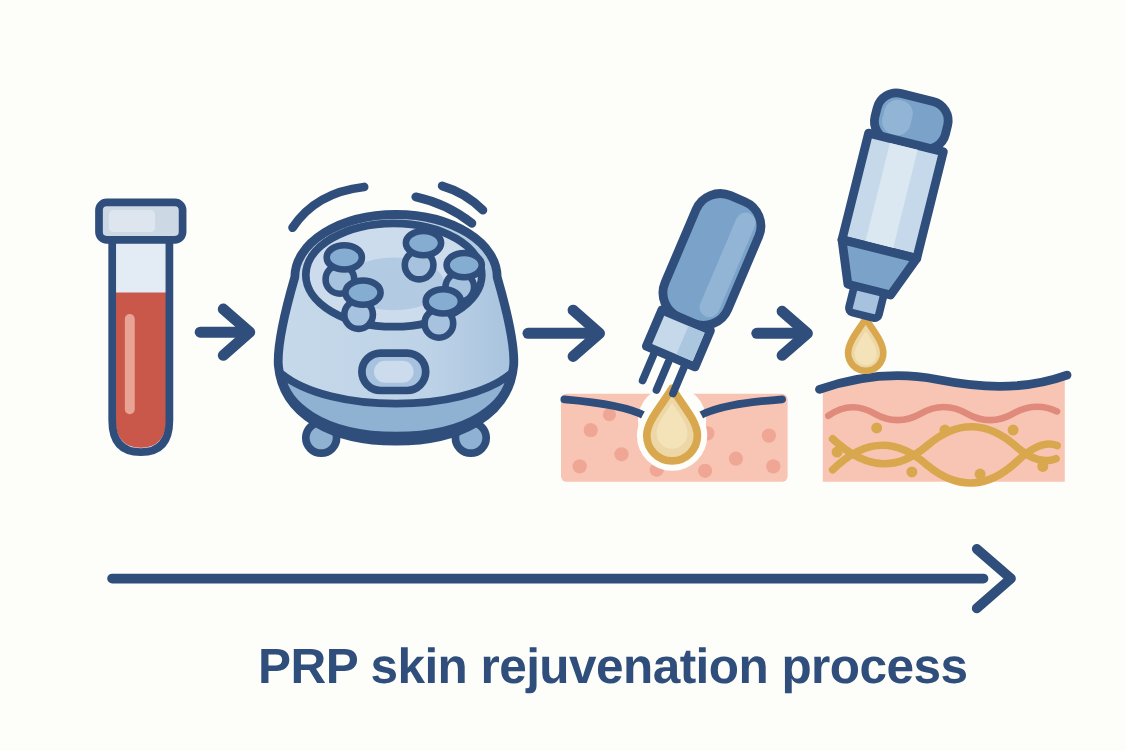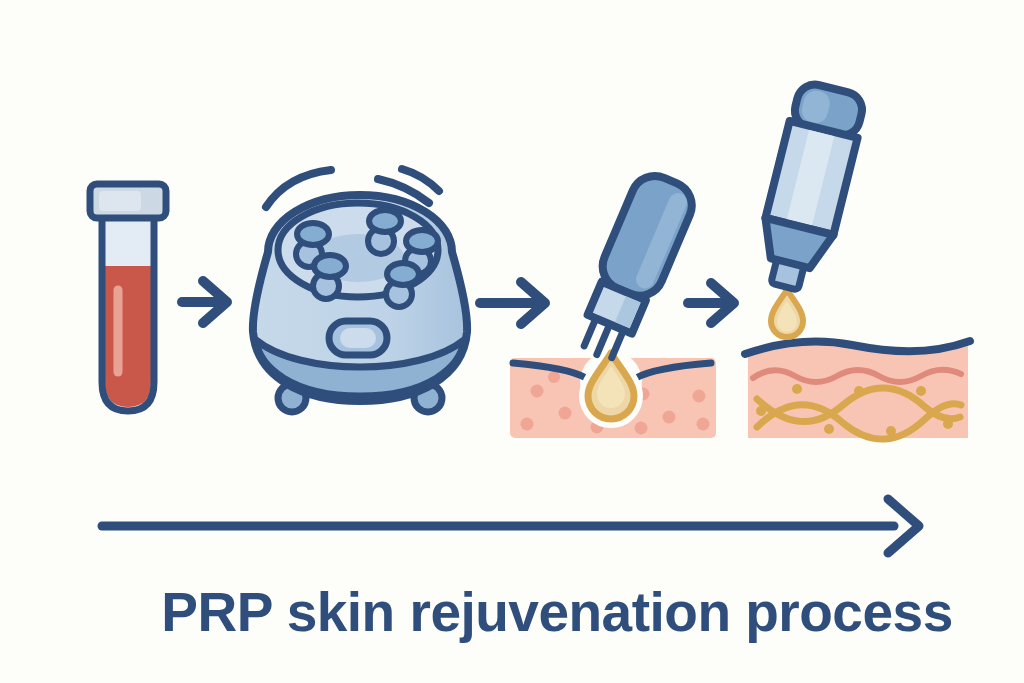--- a/index.html
+++ b/index.html
@@ -3,21 +3,21 @@
 <meta charset="utf-8">
 <style>
   html,body{margin:0;padding:0;background:var(--bg,#fdfdfa);}
   .stage{position:relative;width:1024px;height:683px;background:var(--bg,#fdfdfa);overflow:hidden;
          font-family:"Liberation Sans",sans-serif;}
   .stage svg{position:absolute;top:0;left:0;}
   
   .sn{stroke:var(--navy,#2f4e7b);stroke-linecap:round;stroke-linejoin:round;fill:none;}
   .snf{stroke:var(--navy,#2f4e7b);stroke-linecap:round;stroke-linejoin:round;}
   .caption{position:absolute;left:90px;right:0;top:580px;text-align:center;
-           font-size:55px;font-weight:bold;letter-spacing:-0.5px;color:var(--navy,#2f4e7b);}
+           font-size:45px;font-weight:bold;letter-spacing:-0.5px;color:var(--navy,#2f4e7b);}
 </style>
 </head>
 <body>
 
 <div class="stage">
 <svg width="1024" height="683" viewBox="0 0 1024 683">
   <defs>
     <linearGradient id="bodyGrad" x1="0" y1="0" x2="1" y2="0">
       <stop offset="0" stop-color="#c6d9ea"></stop>
       <stop offset="0.62" stop-color="#bed3e7"></stop>

